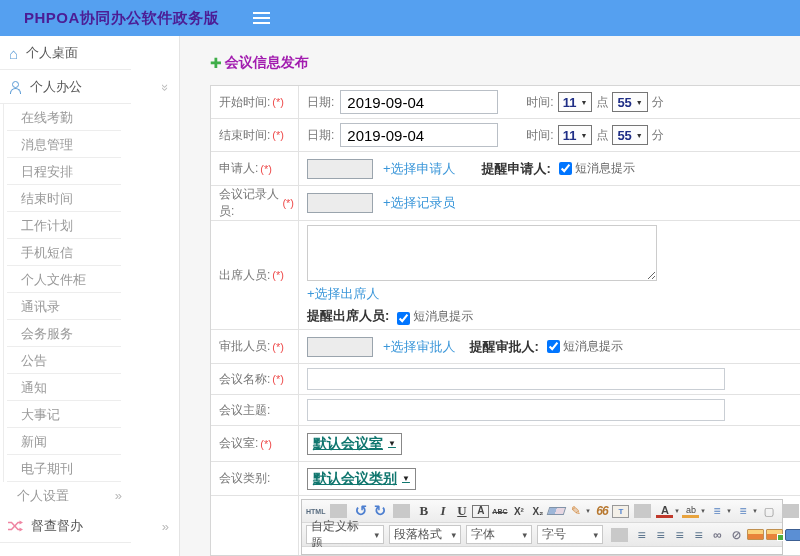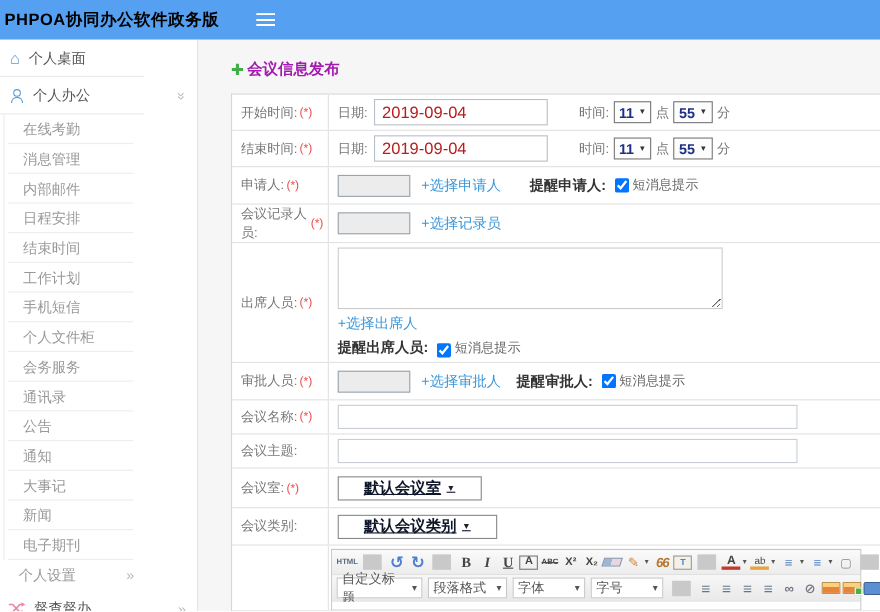--- a/index.html
+++ b/index.html
@@ -2,21 +2,21 @@
 <html><head>
 <meta charset="utf-8">
 <style>
   * { margin:0; padding:0; box-sizing:border-box; }
   html,body { width:800px; height:556px; overflow:hidden; font-family:"Liberation Sans","DejaVu Sans",sans-serif; background:#fff; }
   .app { width:800px; height:556px; display:flex; flex-direction:column; }
 
   
   .topbar { height:36px; background:#55a0f0; display:flex; align-items:center; flex:none;
             box-shadow:0 1px 0 rgba(0,0,0,.08); }
-  .topbar .app-title { color:#000000; font-size:15px; font-weight:bold; padding-left:4px; letter-spacing:.5px; }
+  .topbar .app-title { color:#4c1d95; font-size:15px; font-weight:bold; padding-left:24px; letter-spacing:.5px; }
   .burger { width:17px; height:12px; margin-left:34px; cursor:pointer;
             background:repeating-linear-gradient(#fff 0 2px, transparent 2px 5px); }
 
   .body-row { flex:1; display:flex; overflow:hidden; }
 
   
   .sidebar { width:180px; background:#fff; border-right:1px solid #e4e4e4; flex:none; overflow:hidden; }
   .side-top { height:34px; display:flex; align-items:center; padding:0 10px 0 9px; position:relative;
               color:#555; font-size:13px; cursor:pointer; }
   .side-top::after { content:""; position:absolute; left:0; right:48px; bottom:0; height:1px; background:#ececec; }
@@ -53,35 +53,35 @@
   .fvalue { flex:1; display:flex; align-items:center; padding:4px 8px; font-size:12px; color:#777; min-width:0; }
   .fvalue.col { flex-direction:column; align-items:flex-start; justify-content:center; gap:4px; }
   .r-time { min-height:33px; }
   .r-std  { min-height:34px; }
   .r-big  { min-height:88px; }
   .r-in   { min-height:30px; }
   .r-sel  { min-height:36px;justify-content:space-between; }
   .r-sel2 { min-height:34px; }
 
   .inline { display:flex; align-items:flex-end; }
-  .date-input { width:158px; height:24px; border:1px solid #b9bfc6; font-size:15px; color:#b91c1c;
+  .date-input { width:158px; height:24px; border:1px solid #b9bfc6; font-size:15px; color:#000000;
                 padding:0 6px; margin:0 6px; font-family:inherit; }
   .nsel { border:1px solid #767676; background:#fdfdfd; color:#1f2e86; font-weight:bold; font-size:13px;
           height:20px; padding:0 4px; display:inline-flex; align-items:center; gap:4px; margin:0 4px; cursor:pointer; }
   .nsel::after { content:"▼"; font-size:7px; color:#333; }
   .gray-input { width:66px; height:20px; border:1px solid #9aa4ad; background:#ececec; margin-right:10px; }
   .blue-link { color:#3a96d9; font-size:13px; text-decoration:none; cursor:pointer; }
   .remind { font-weight:bold; color:#333; font-size:13px; margin-left:26px; }
   .remind.tight { margin-left:0; }
   .sms { color:#666; font-size:12px; }
   input[type="checkbox"] { width:13px; height:13px; margin:0 3px 0 8px; }
   .attend-ta { width:350px; height:56px; border:1px solid #ccc; resize:both; font-family:inherit; }
   .long-input { width:418px; height:22px; border:1px solid #c9ced4; font-family:inherit; font-size:13px; padding:0 4px; }
-  .bsel { border:1px solid #888; background:#fff; color:#0f172a; font-weight:bold; font-size:14px;
-          text-decoration:underline; height:22px; padding:0 23px; display:inline-flex; align-items:center; gap:5px; cursor:pointer; }
+  .bsel { border:1px solid #888; background:#fff; color:#0f766e; font-weight:bold; font-size:14px;
+          text-decoration:underline; height:22px; padding:0 5px; display:inline-flex; align-items:center; gap:5px; cursor:pointer; }
   .bsel::after { content:"▼"; font-size:8px; color:#222; text-decoration:none; }
 
   
   .ed-cell { padding:3px 0 0 2px; align-items:flex-start; }
   .editor { width:482px; border:1px solid #c6c6c6; background:#fff; display:flex; flex-direction:column; height:100%; }
   .ed-toolbar { background:linear-gradient(#fafafa,#ececec); border-bottom:1px solid #d9d9d9;
                 display:flex; align-items:center; padding:2px 4px; gap:2px; flex:none; flex-wrap:nowrap; }
   .ed-toolbar.row2 { background:linear-gradient(#f7f7f7,#e9e9e9); }
   .ed-body { flex:1; background:#fff; }
   .tbtn { min-width:17px; height:18px; display:inline-flex; align-items:center; justify-content:center;
@@ -141,42 +141,39 @@
       </div>
       <div class="side-sub">
 
       <div class="sub-item">
           <span>在线考勤</span>
         </div>
           <div class="sub-item">
           <span>消息管理</span>
         </div>
           <div class="sub-item">
-          <span>内部邮件</span>
-        </div>
-          <div class="sub-item">
           <span>日程安排</span>
         </div>
           <div class="sub-item">
           <span>结束时间</span>
         </div>
           <div class="sub-item">
           <span>工作计划</span>
         </div>
           <div class="sub-item">
           <span>手机短信</span>
         </div>
           <div class="sub-item">
           <span>个人文件柜</span>
         </div>
           <div class="sub-item">
+          <span>通讯录</span>
+        </div>
+          <div class="sub-item">
           <span>会务服务</span>
-        </div>
-          <div class="sub-item">
-          <span>通讯录</span>
         </div>
           <div class="sub-item">
           <span>公告</span>
         </div>
           <div class="sub-item">
           <span>通知</span>
         </div>
           <div class="sub-item">
           <span>大事记</span>
         </div>

